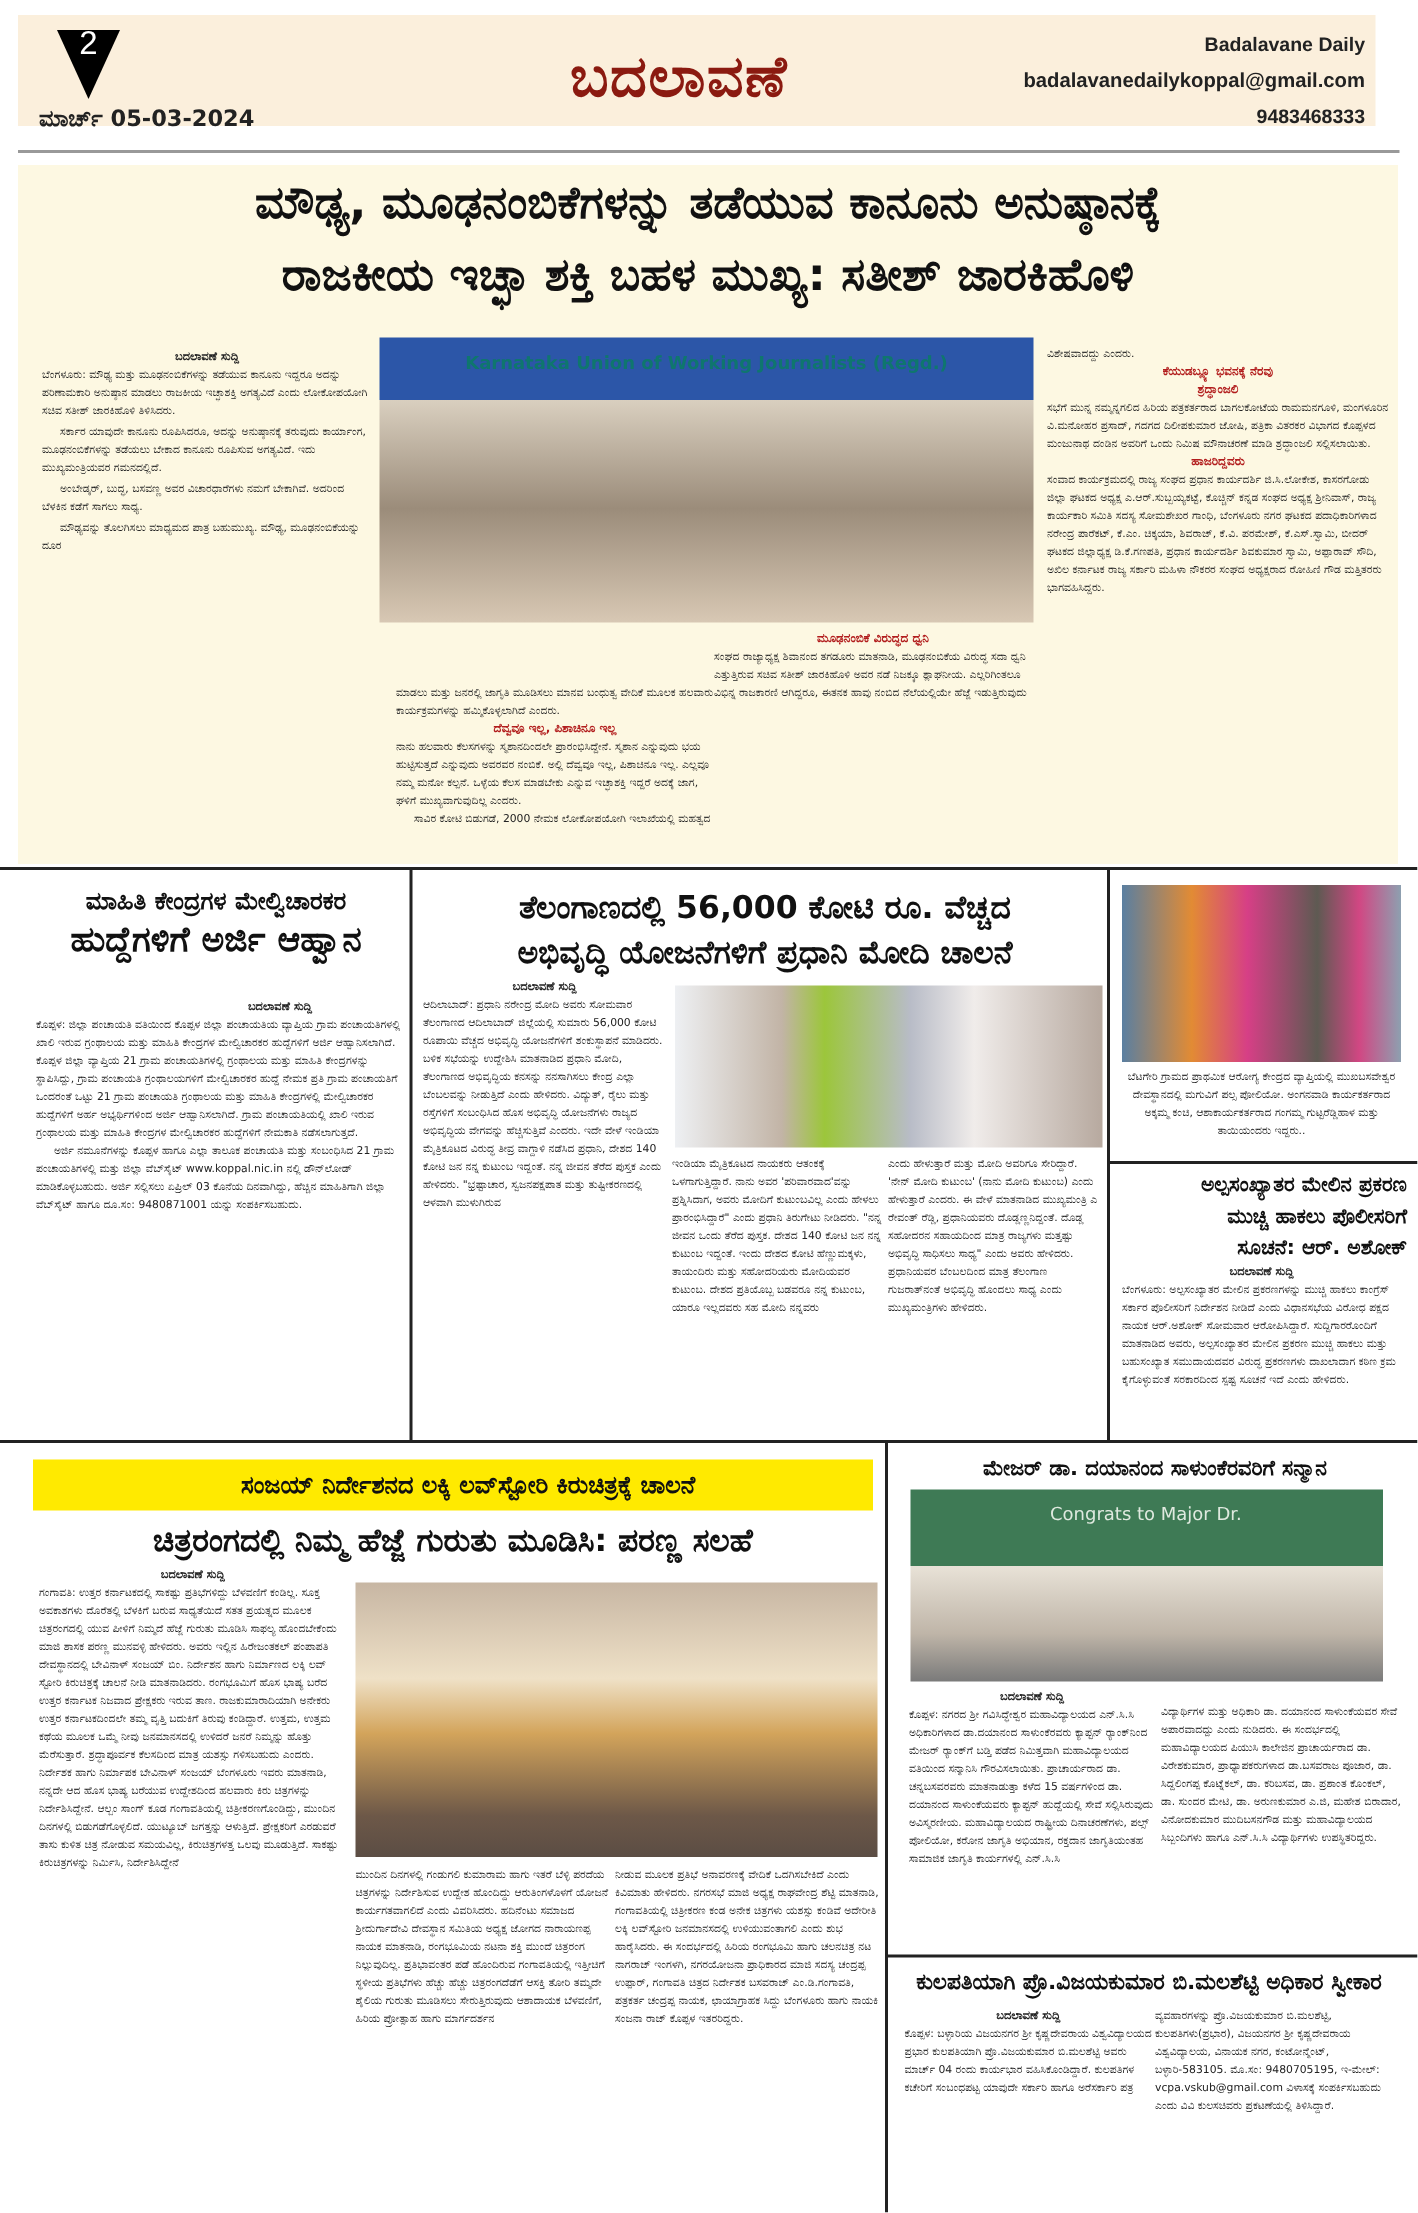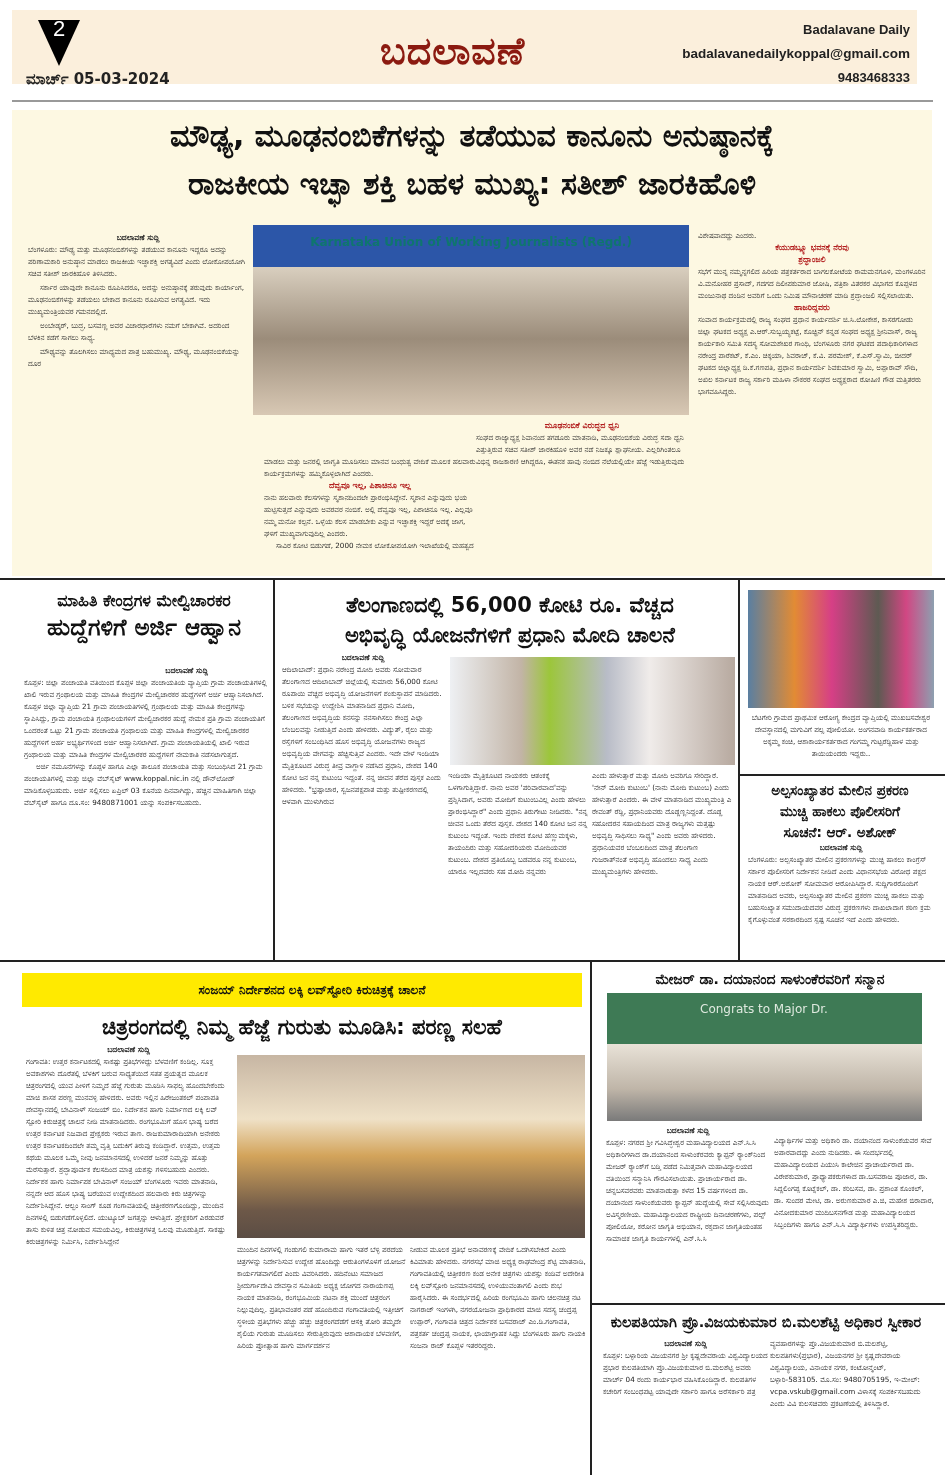--- a/index.html
+++ b/index.html
@@ -23,24 +23,24 @@
   #lead-photo-band{left:253px;top:230px;width:436px;height:25px;color:#0f766e;font-size:12px;font-weight:bold;text-align:center;line-height:25px;}
   
   .vrule{background:#222;width:2px;}
   .hrule{background:#222;height:2px;}
   
   .h2{font-weight:bold;text-align:center;color:#111;}
   #koppal-head{left:14px;top:590px;width:260px;}
   #tel-head{left:285px;top:590px;width:450px;font-size:21px;line-height:30px;}
   #tel-photo{left:450px;top:657px;width:285px;height:108px;background:linear-gradient(90deg,#eef0f3,#c2b4a6 25%,#9cc63b 35%,#b8bcc7 55%,#f0ecea 70%,#b7a99f);}
   #health-photo{left:748px;top:590px;width:186px;height:118px;background:linear-gradient(90deg,#5a7fa1,#e28b34 25%,#d63f86 45%,#5e5a52 70%,#d14783 85%,#8da0b0);}
-  #minority-head{left:742px;top:780px;width:196px;font-size:13.5px;line-height:21px;}
+  #minority-head{left:742px;top:780px;width:196px;font-size:13.5px;line-height:21px;text-align:right;}
   
   #yellow-band{left:22px;top:973px;width:560px;height:34px;background:#ffea00;}
-  #yellow-text{left:22px;top:973px;width:580px;line-height:34px;text-align:center;font-weight:bold;font-size:12px;}
+  #yellow-text{left:22px;top:973px;width:580px;line-height:34px;text-align:center;font-weight:bold;font-size:16px;}
   #film-head{left:12px;top:1010px;width:580px;font-size:21px;text-align:center;font-weight:bold;line-height:34px;}
   #film-photo{left:237px;top:1055px;width:348px;height:183px;background:linear-gradient(180deg,#c7b6a3,#efe1c7 35%,#d3a45b 55%,#6d5848 85%,#5b4d44);}
   #major-head{left:600px;top:968px;width:340px;font-size:14px;font-weight:bold;text-align:center;line-height:22px;}
   #major-photo{left:607px;top:993px;width:315px;height:128px;background:linear-gradient(180deg,#3e7a55 0,#3e7a55 40%,#e8e2d7 40%,#bfb5a8 75%,#7a7a7a);}
   #vc-head{left:596px;top:1310px;width:340px;font-size:14.5px;font-weight:bold;text-align:center;line-height:24px;}
 </style>
 </head>
 <body>
 
 <div class="abs" id="masthead"></div>

